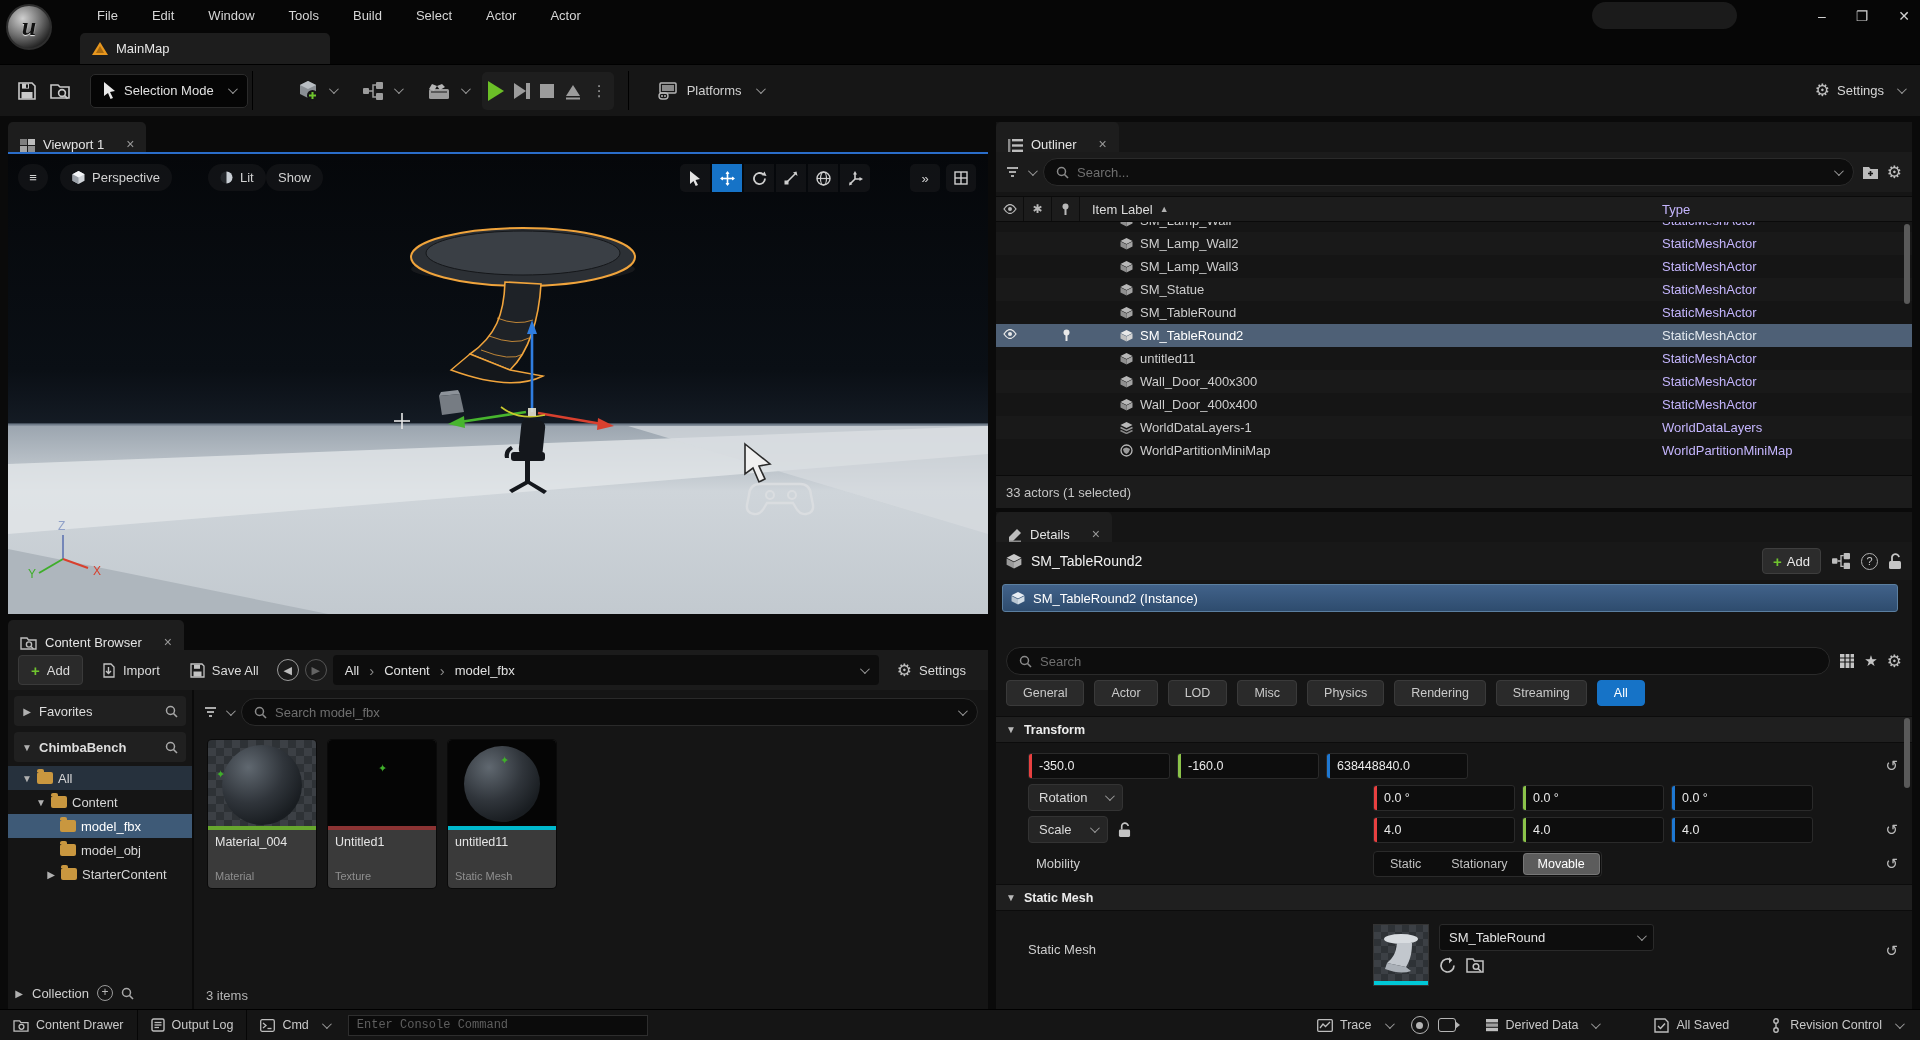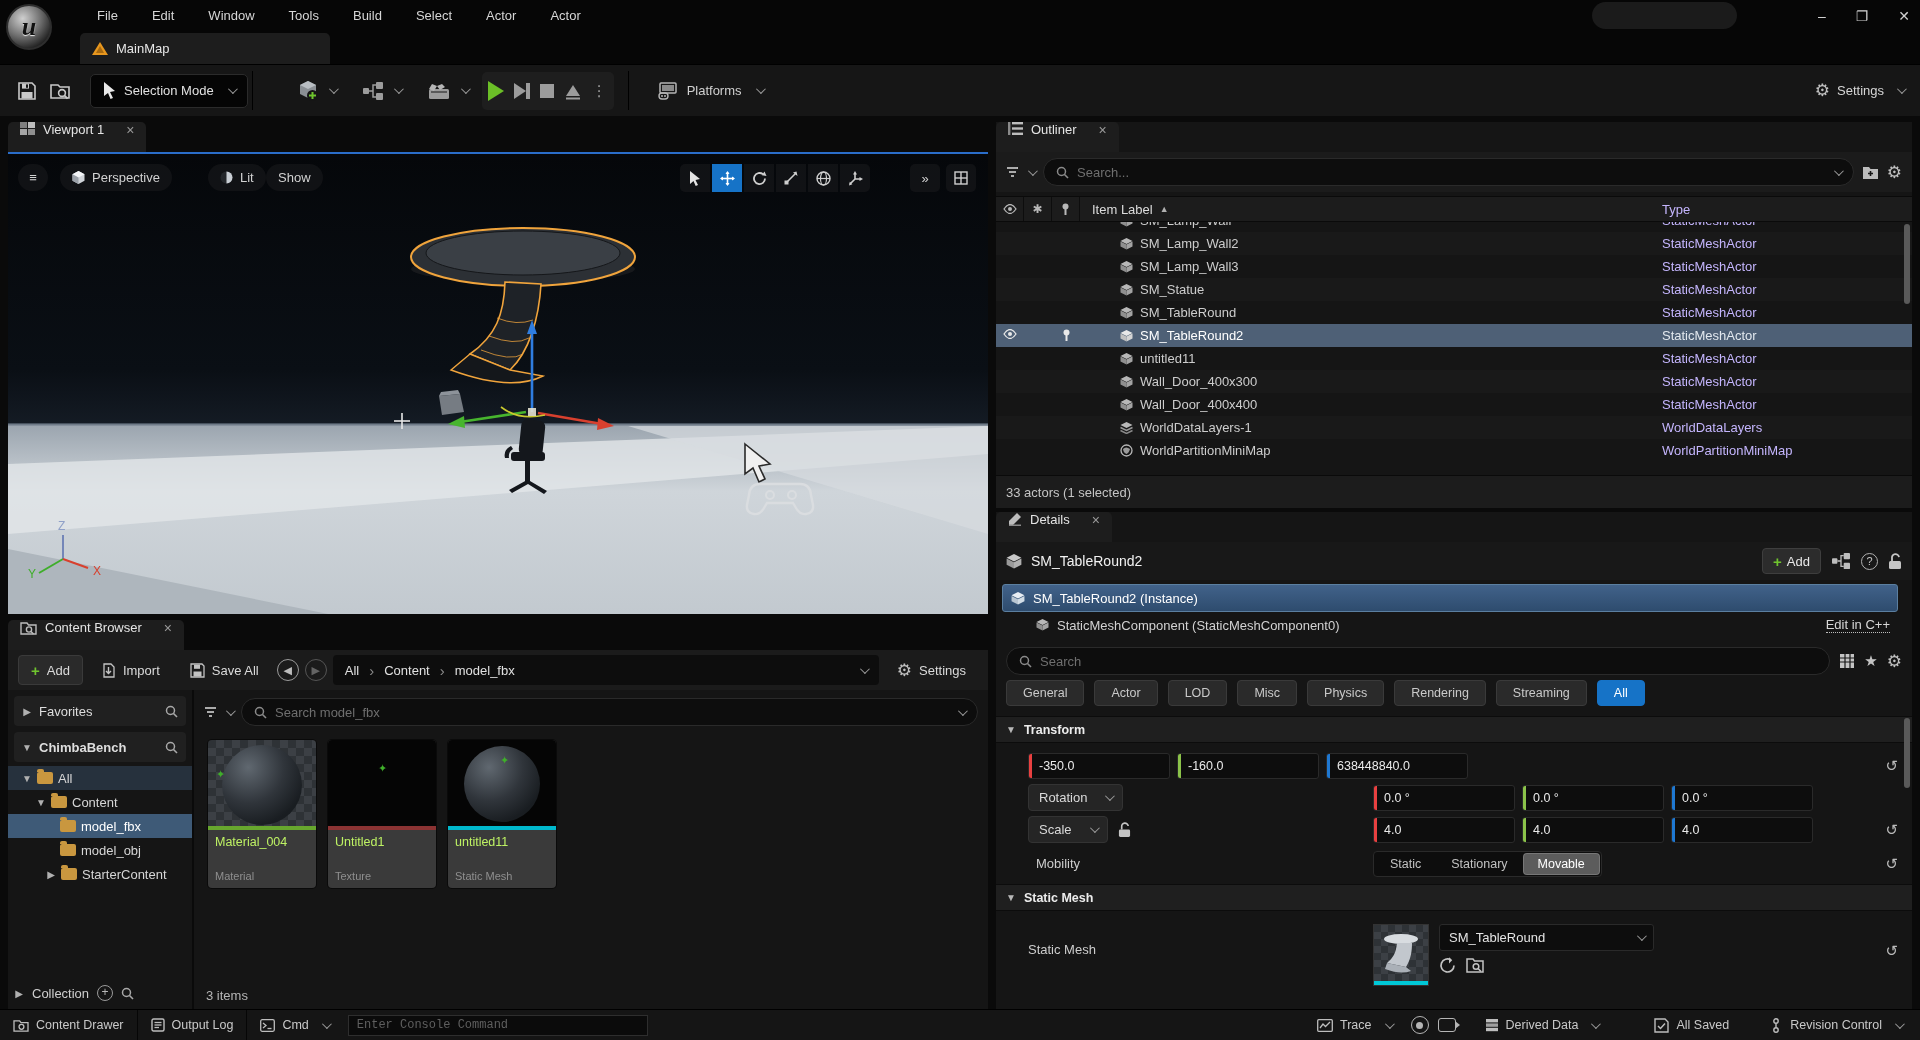--- a/index.html
+++ b/index.html
@@ -35,21 +35,21 @@
   .step-tri { width:0; height:0; border-left:12px solid #9c9c9c; border-top:8px solid transparent; border-bottom:8px solid transparent; }
   .step-bar { width:4px; height:16px; background:#9c9c9c; }
   .stop-sq { width:14px; height:14px; background:#9c9c9c; }
   .dots { color:#9c9c9c; font-size:15px; letter-spacing:1px; }
   #platforms { display:flex; align-items:center; gap:8px; margin-left:24px; color:#d0d0d0; }
   #tb-settings { position:absolute; right:16px; display:flex; align-items:center; gap:7px; color:#d6d6d6; }
   .gear { font-size:17px; color:#c0c0c0; }
 
   
   .panel-tabbar { height:30px; display:flex; align-items:flex-end; background:transparent; }
-  .panel-tab { height:30px; background:#1d1d1d; border-radius:5px 5px 0 0; display:flex; align-items:flex-start; gap:8px; padding:0 12px; color:#e4e4e4; }
+  .panel-tab { height:30px; background:#1d1d1d; border-radius:5px 5px 0 0; display:flex; align-items:flex-end; gap:8px; padding:0 12px; color:#e4e4e4; }
   .tab-close { color:#9a9a9a; font-size:14px; margin-left:14px; }
 
   
   #viewport-panel { position:absolute; left:8px; top:122px; width:980px; height:492px; }
   #viewport-canvas { position:absolute; left:0; top:30px; width:980px; height:462px; background:#07090c; border-top:2px solid #2a6dc9; overflow:hidden; }
   .vp-pill { position:absolute; height:27px; border-radius:14px; background:rgba(20,21,23,.82); display:flex; align-items:center; gap:7px; padding:0 12px; color:#d2d2d2; z-index:3; }
   .vp-tools { position:absolute; right:118px; top:10px; display:flex; gap:2px; z-index:3; }
   .vp-tool { width:30px; height:28px; display:flex; align-items:center; justify-content:center; background:rgba(20,21,23,.82); color:#cfcfcf; }
   .vp-tool.first { border-radius:5px 0 0 5px; }
   .vp-tool.last { border-radius:0 5px 5px 0; }
@@ -83,21 +83,21 @@
   .search-box input { flex:1; background:transparent; border:none; outline:none; color:#c8c8c8; font-size:13px; font-family:inherit; }
   .search-box input::placeholder { color:#6f6f6f; }
   #tiles { display:flex; gap:12px; padding:10px 14px; }
   .tile { width:108px; border-radius:4px; overflow:hidden; background:#3a3a3a; box-shadow:0 0 0 1px #0a0a0a; }
   .thumb { width:108px; height:86px; position:relative; background:#050505; }
   .thumb.checker { background-image:conic-gradient(#3c4045 25%, #2e3236 0 50%, #3c4045 0 75%, #2e3236 0); background-size:16px 16px; }
   .sphere { position:absolute; left:14px; top:5px; width:80px; height:80px; border-radius:50%; background:radial-gradient(circle at 33% 28%, #606870, #30353b 45%, #191d21 75%); }
   .sphere.small-pad { left:16px; top:6px; width:76px; height:76px; }
   .green-glyph { position:absolute; color:#3fae2a; font-size:11px; }
   .tile-bar { height:4px; }
-  .tile-name { padding:5px 14px 2px 7px; color:#bef264; font-size:12.5px; height:40px; }
+  .tile-name { padding:5px 14px 2px 7px; color:#e5e5e5; font-size:12.5px; height:40px; }
   .tile-type { padding:0 7px 6px 7px; color:#8f8f8f; font-size:11px; }
   #cb-count { position:absolute; left:12px; bottom:6px; color:#b5b5b5;margin-top:11px; }
 
   
   #outliner-panel { position:absolute; left:996px; top:122px; width:916px; height:386px; background:#151515; }
   #outliner-toolbar { position:absolute; left:0; top:30px; width:916px; height:40px; background:#1b1b1b; display:flex; align-items:center; gap:8px; padding:0 10px; }
   #outliner-header { position:absolute; left:0; top:74px; width:916px; height:26px; background:#1c1c1c; border-top:1px solid #0a0a0a; border-bottom:1px solid #0a0a0a; display:flex; align-items:center; color:#d8d8d8; }
   .oc-cell { width:28px; display:flex; align-items:center; justify-content:center; align-self:stretch; border-right:1px solid #0d0d0d; color:#b8b8b8; }
   #o-rows { position:absolute; left:0; top:100px; width:916px; height:253px; overflow:hidden; }
   .o-row { height:23px; display:flex; align-items:center; }
@@ -881,29 +881,20 @@
       </div>
     </div>
     <div id="d-instance">
       <svg width="14" height="13" viewBox="0 0 13 12">
           <path d="M6.5 0l6 3-6 3-6-3z" fill="#e8eef4"></path>
           <path d="M.5 3.6v5l6 3v-5z" fill="#b9c6d2"></path>
           <path d="M12.5 3.6v5l-6 3v-5z" fill="#d2dde6"></path>
         </svg>
       <span>SM_TableRound2 (Instance)</span>
     </div>
-    <div id="d-component">
-      <svg width="13" height="12" viewBox="0 0 13 12">
-          <path d="M6.5 0l6 3-6 3-6-3z" fill="#b8b8b8"></path>
-          <path d="M.5 3.6v5l6 3v-5z" fill="#8f8f8f"></path>
-          <path d="M12.5 3.6v5l-6 3v-5z" fill="#a3a3a3"></path>
-        </svg>
-      <span>StaticMeshComponent (StaticMeshComponent0)</span>
-      <span id="edit-cpp">Edit in C++</span>
-    </div>
     <div id="d-search-row">
       <div class="search-box" style="border-radius:14px;">
         <svg width="13" height="13" viewBox="0 0 13 13">
             <circle cx="5.5" cy="5.5" r="4" fill="none" stroke="#8a8a8a" stroke-width="1.5"></circle>
             <line x1="8.5" y1="8.5" x2="12" y2="12" stroke="#8a8a8a" stroke-width="1.6"></line>
           </svg>
         <input placeholder="Search" style="">
       </div>
       <svg width="16" height="16" viewBox="0 0 16 16">
           <rect x="1" y="1" width="14" height="14" fill="#c4c4c4"></rect>

